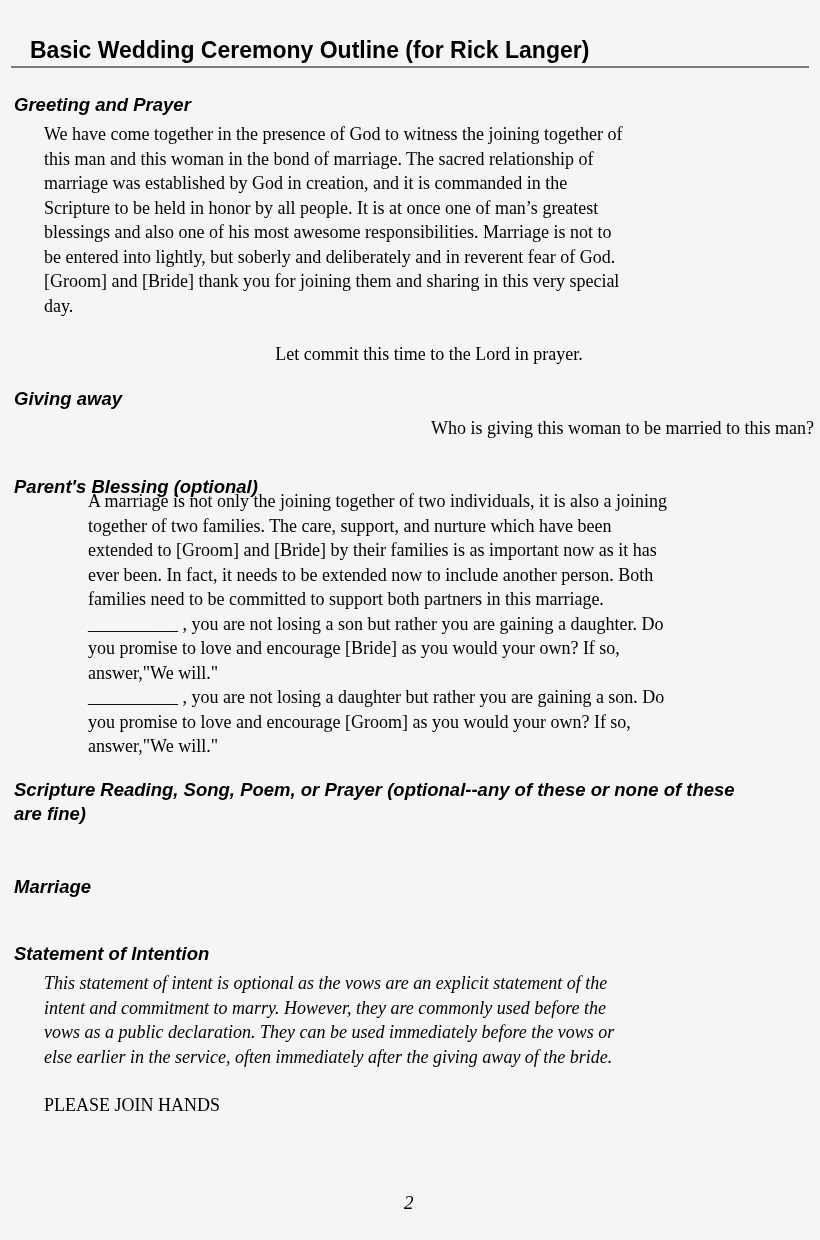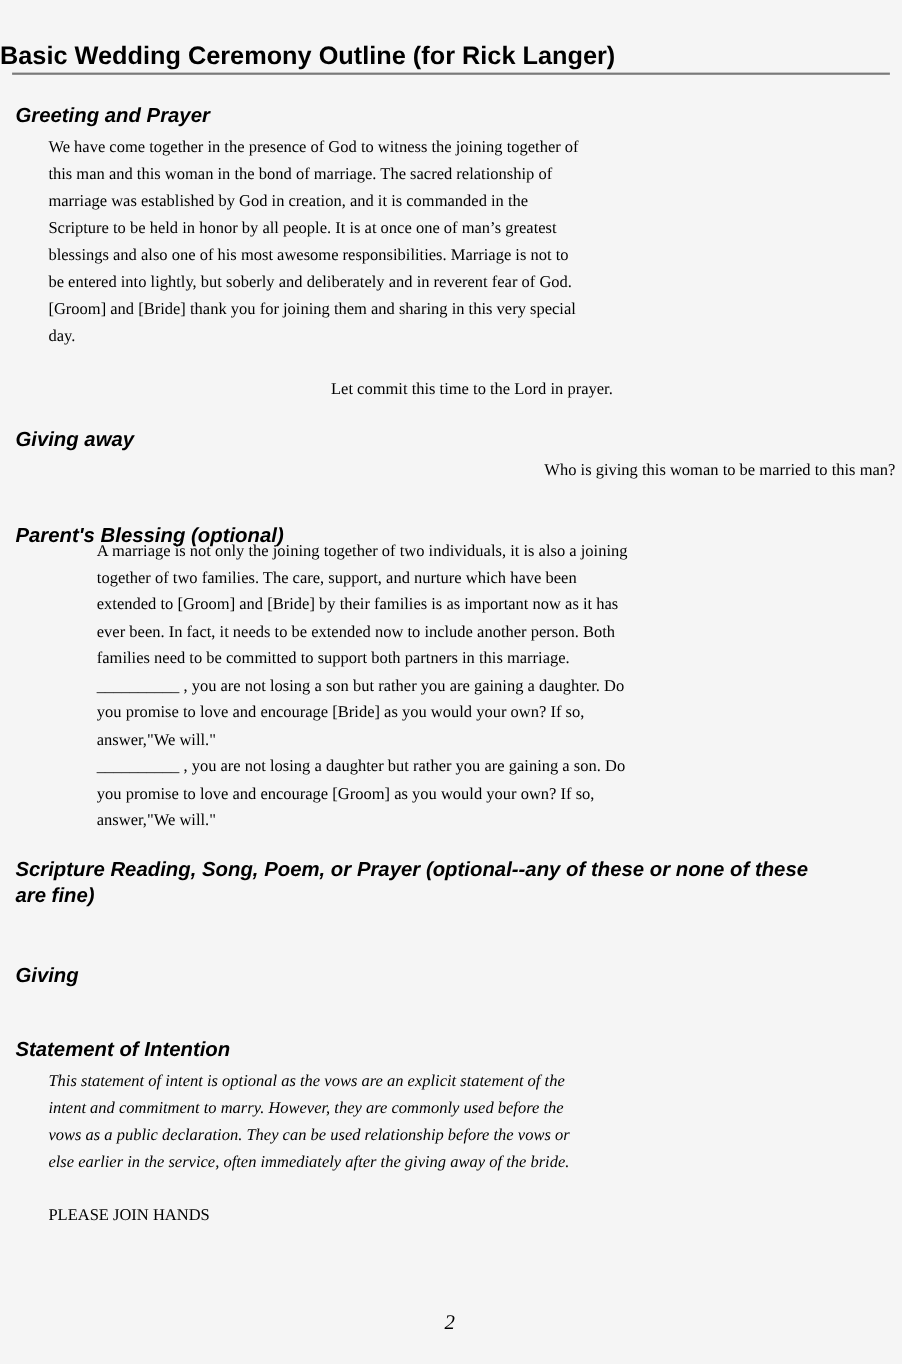--- a/index.html
+++ b/index.html
@@ -5,40 +5,40 @@
     html, body { margin: 0; padding: 0; }
     body {
       width: 820px; height: 1240px;
       background: #f5f5f5;
       color: #000;
       position: relative;
       overflow: hidden;
     }
     .page { position: absolute; left: 0; top: 0; width: 820px; height: 1240px; }
     .title {
-      position: absolute; left: 0; top: 37px;
+      position: absolute; left: 30px; top: 37px;
       font-family: "Liberation Sans", sans-serif;
       font-weight: bold; font-size: 23px; letter-spacing: 0px;
       white-space: nowrap;
     }
     .rule {
       position: absolute; left: 11px; top: 66px; width: 798px; height: 2px;
       background: #7a7a7a;
     }
     .heading {
       position: absolute; left: 14px;
       font-family: "Liberation Sans", sans-serif;
       font-weight: bold; font-style: italic; font-size: 18.5px;
       line-height: 24px;
       white-space: nowrap;
     }
     .body-text {
       position: absolute; left: 44px; width: 770px;
       font-family: "Liberation Serif", serif;
-      font-size: 15px;
+      font-size: 18px;
       line-height: 24.5px;
     }
     .body-text .line { display: block; white-space: nowrap; }
     .body-text.italic { font-style: italic; }
     .page-number {
       position: absolute; left: 404px; top: 1192px;
       font-family: "Liberation Serif", serif; font-style: italic;
       font-size: 19px;
     }
   </style>
@@ -83,27 +83,27 @@
     <span class="line">__________ ,  you are not losing a daughter but rather you are gaining a son.  Do</span>
     <span class="line">you promise to love and encourage [Groom] as you would your own?  If so,</span>
     <span class="line">answer,"We will."</span>
   </div>
 
   <div class="heading" style="top:778px;">
     <span style="display:block;">Scripture Reading, Song, Poem, or Prayer (optional--any of these or none of these</span>
     <span style="display:block;">are fine)</span>
   </div>
 
-  <div class="heading" style="top:875px;">Giving</div>
+  <div class="heading" style="top:875px;">Marriage</div>
 
   <div class="heading" style="top:942px;">Statement of Intention</div>
   <div class="body-text italic" style="top:971px;">
     <span class="line">This statement of intent is optional as the vows are an explicit statement of the</span>
     <span class="line">intent and commitment to marry. However, they are commonly used before the</span>
-    <span class="line">vows as a public declaration. They can be used relationship before the vows or</span>
+    <span class="line">vows as a public declaration. They can be used immediately before the vows or</span>
     <span class="line">else earlier in the service, often immediately after the giving away of the bride.</span>
   </div>
   <div class="body-text" style="top:1093px;">
     <span class="line">PLEASE JOIN HANDS</span>
   </div>
 
   <div class="page-number">2</div>
 </div>
 
 </body></html>

